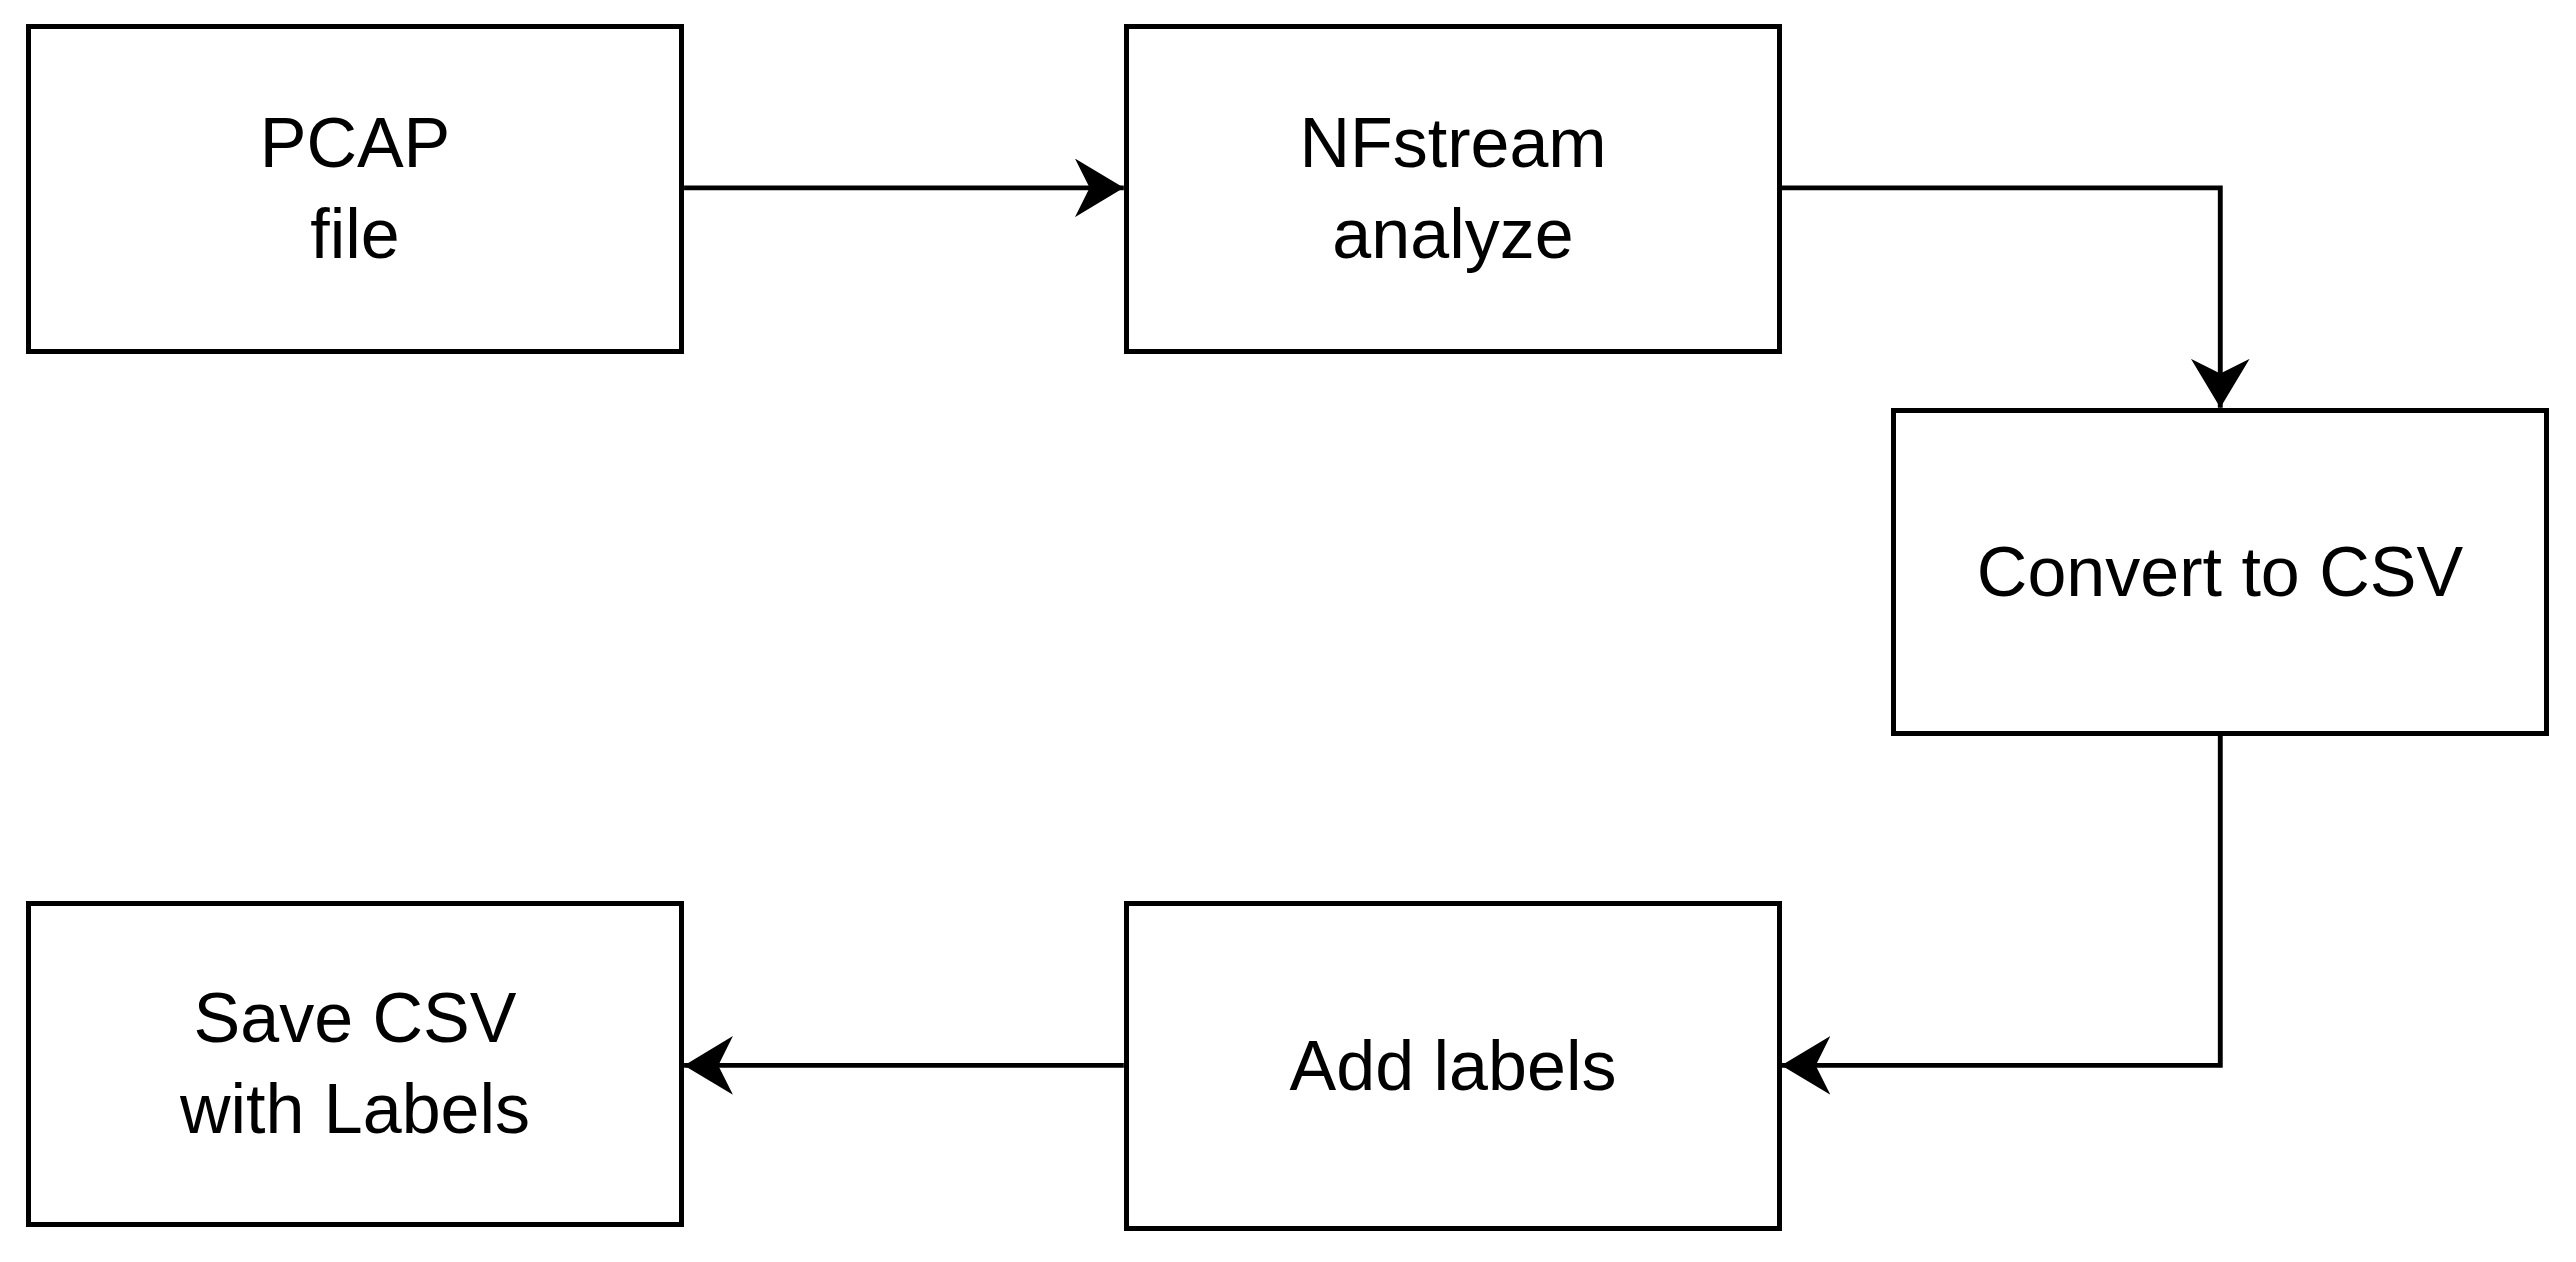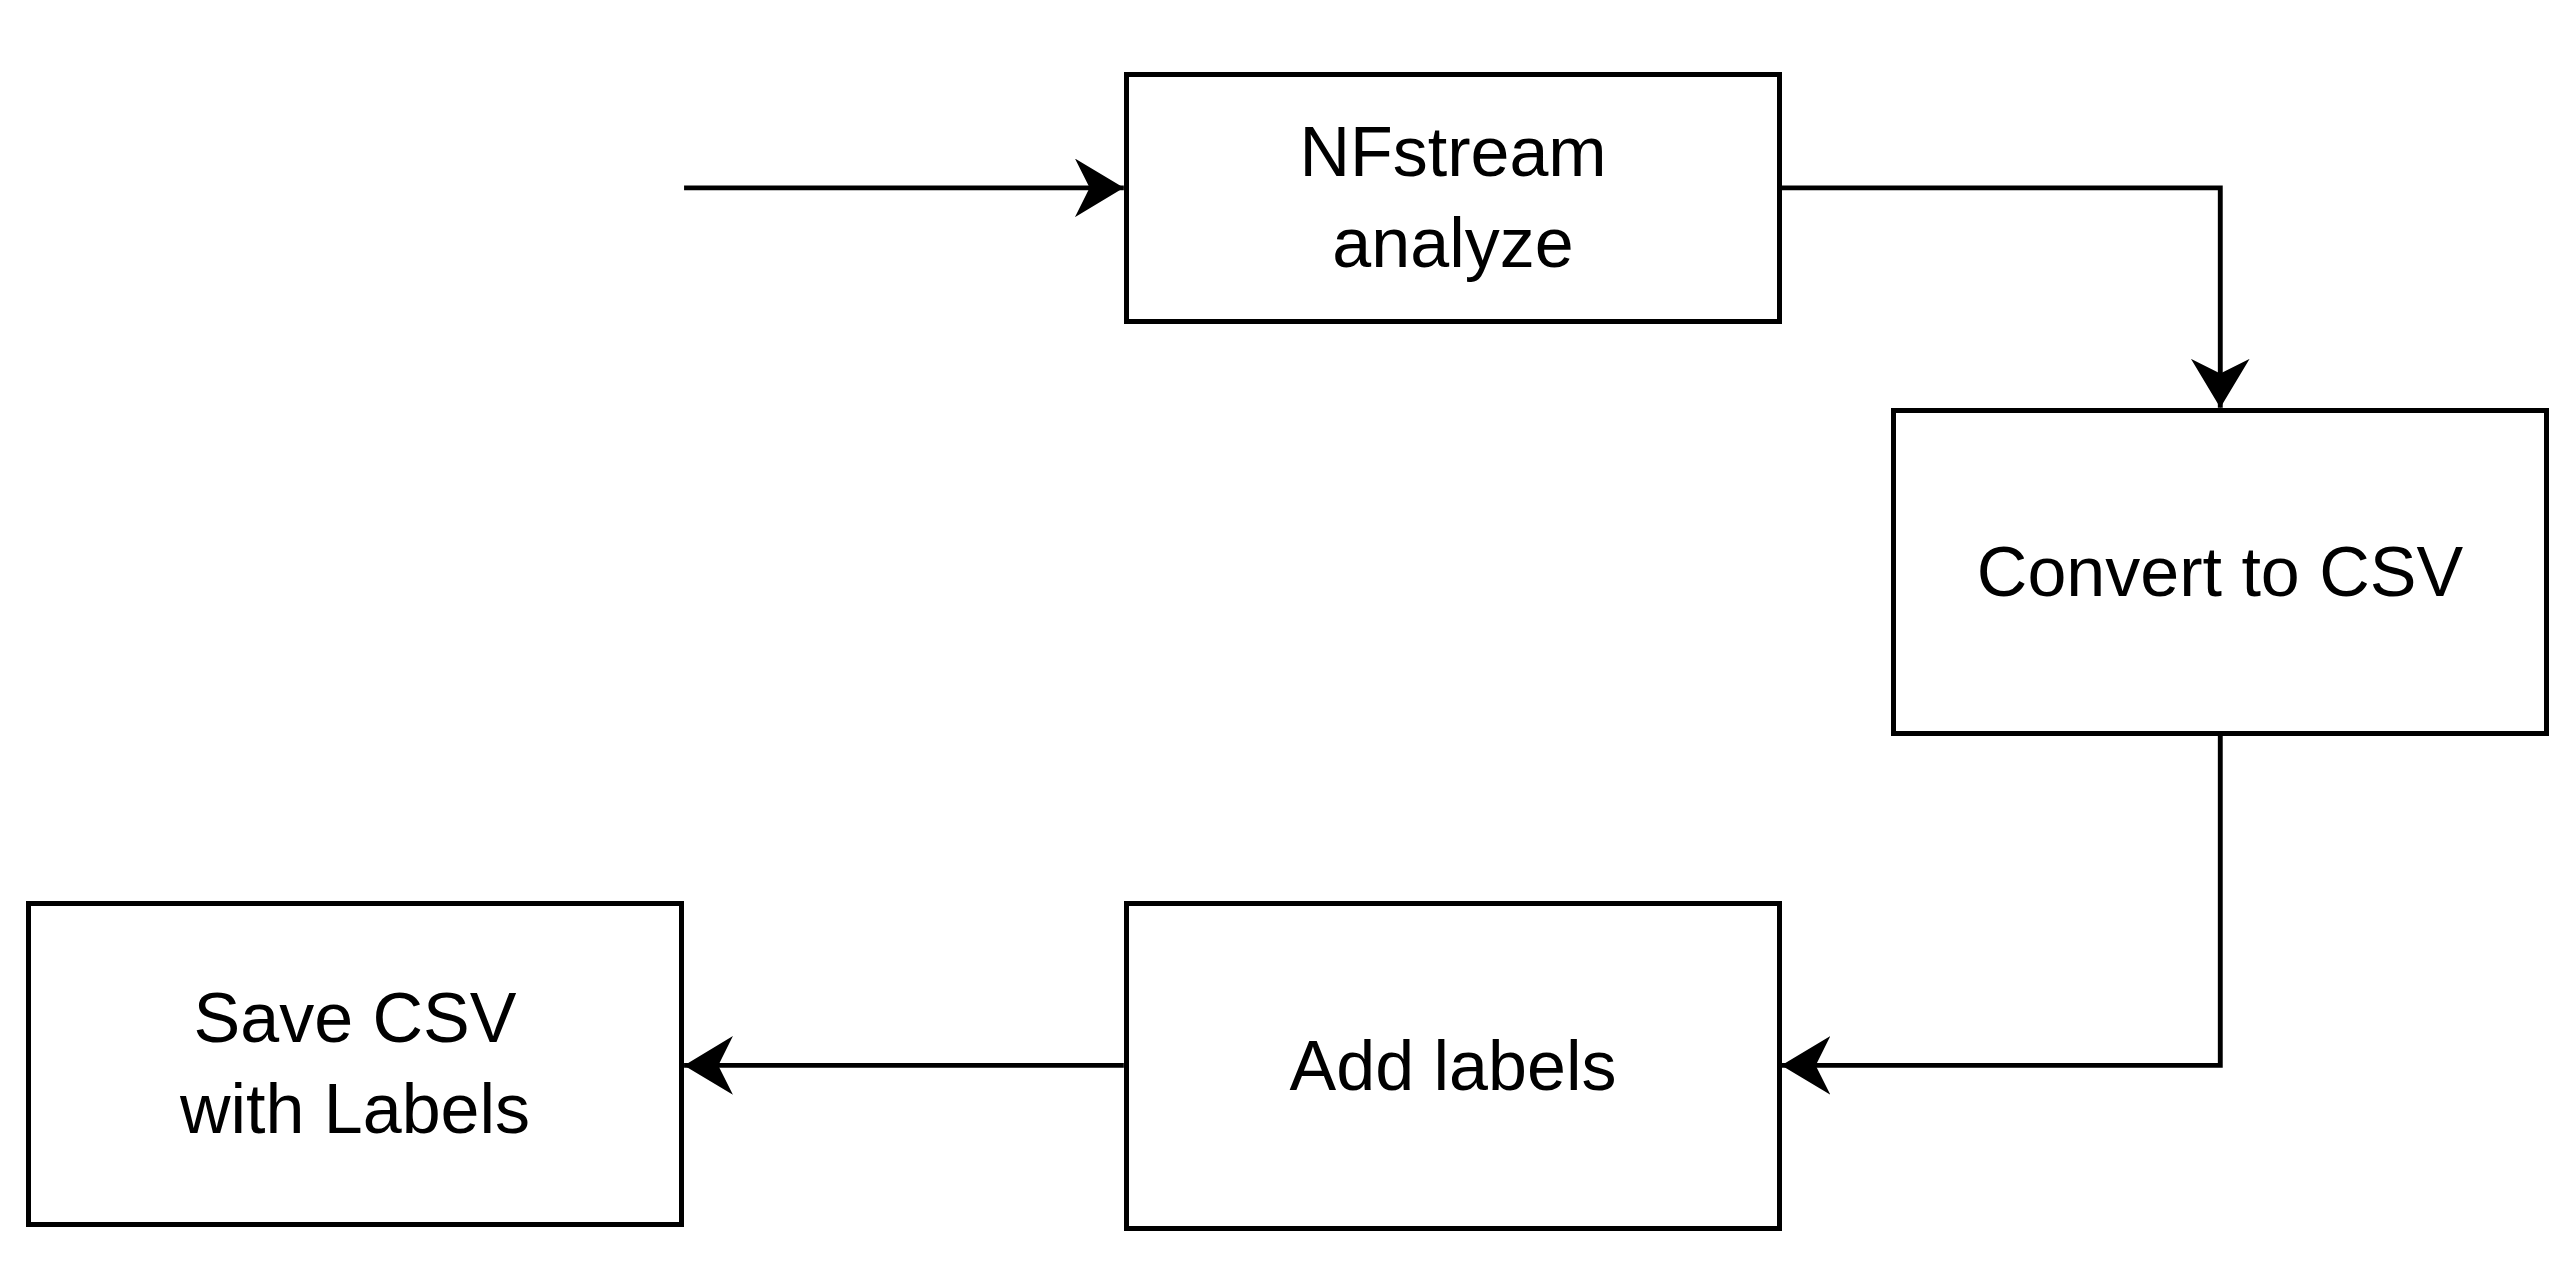--- a/index.html
+++ b/index.html
@@ -23,21 +23,21 @@
     display: flex;
     align-items: center;
     justify-content: center;
     text-align: center;
     font-size: 70px;
     line-height: 1.3;
     color: #000000;
     white-space: pre-line;
   }
   #node-pcap-file       { left: 26px;   top: 23.5px;  width: 658px; height: 330px; }
-  #node-nfstream        { left: 1124px; top: 23.5px;  width: 658px; height: 252px; margin-top: 48px; }
+  #node-nfstream        { left: 1124px; top: 23.5px;  width: 658px; height: 330px; }
   #node-convert-csv     { left: 1891px; top: 408px; width: 658px; height: 328px; }
   #node-add-labels      { left: 1124px; top: 901px; width: 658px; height: 330px; }
   #node-save-csv        { left: 26px;   top: 901px; width: 658px; height: 326px; }
   #edge-layer {
     position: absolute;
     left: 0; top: 0;
     width: 2576px;
     height: 1263px;
     pointer-events: none;
   }
@@ -59,20 +59,24 @@
         <path d="M 0 0 L 10 6 L 0 12 L 3 6 Z" fill="#000000"></path>
       </marker>
     </defs>
 
     <path class="edge" d="M 700 192 L 1150 192" marker-end="url(#arrowhead)"></path>
     <path class="edge" d="M 1823 192 L 2272 192 L 2272 417" marker-end="url(#arrowhead)"></path>
     <path class="edge" d="M 2272 753 L 2272 1090 L 1823 1090" marker-end="url(#arrowhead)"></path>
     <path class="edge" d="M 1150 1090 L 700 1090" marker-end="url(#arrowhead)"></path>
   </svg>
 
+  <div class="flow-node" id="node-pcap-file">
+    <span>PCAP
+file</span>
+  </div>
 
   <div class="flow-node" id="node-nfstream">
     <span>NFstream
 analyze</span>
   </div>
 
   <div class="flow-node" id="node-convert-csv">
     <span>Convert to CSV</span>
   </div>
 

